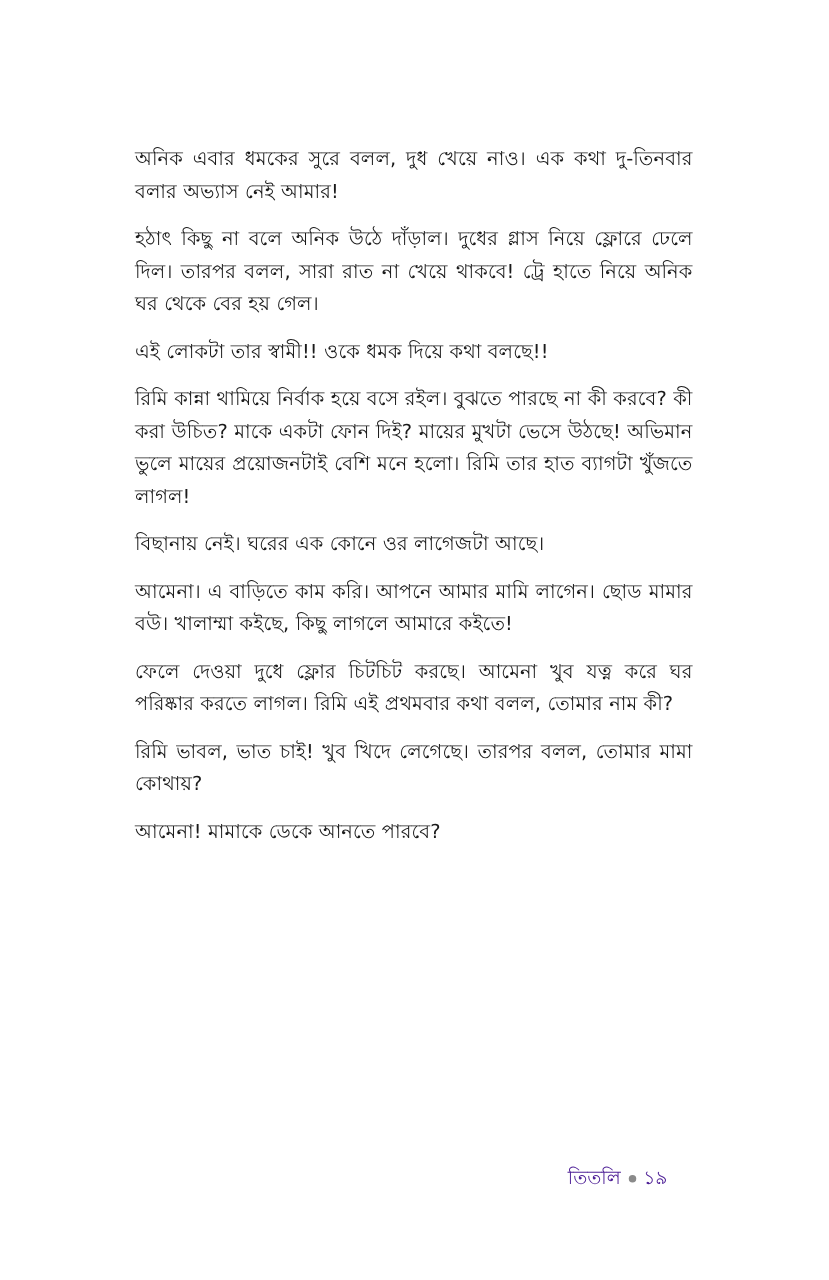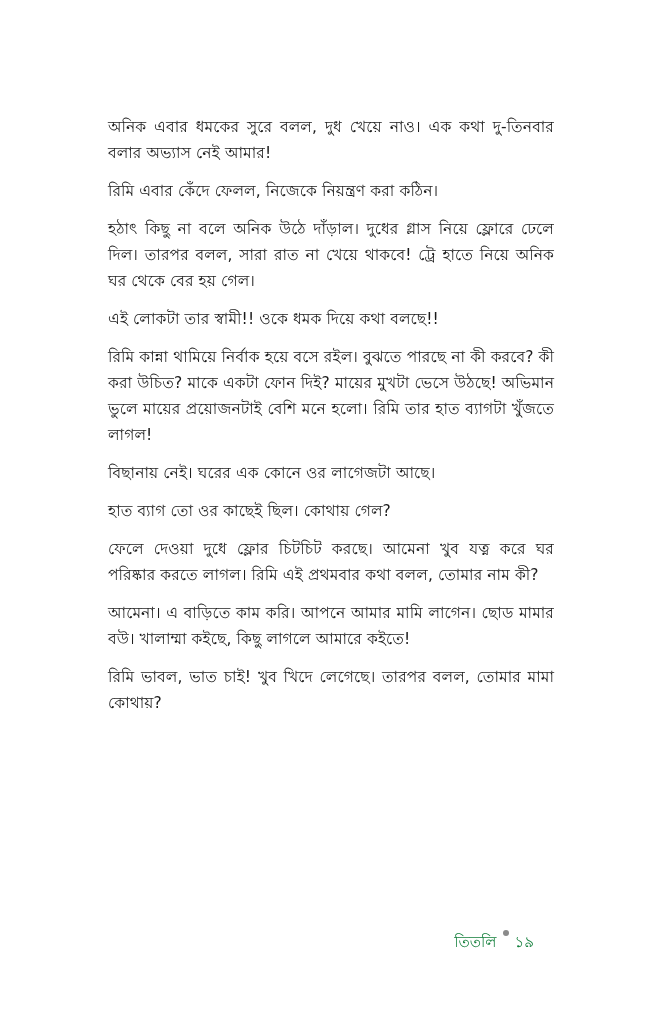--- a/index.html
+++ b/index.html
@@ -34,48 +34,47 @@
       line-height: 26px;
       text-align: justify;
       text-align-last: left;
       letter-spacing: 0.1px;
     }
     .footer {
       position: absolute;
       right: 108px;
       top: 930px;
       font-size: 15px;
-      color: #15803d;
+      color: #4c1d95;
       display: flex;
-      align-items: flex-start;
+      align-items: center;
       gap: 6px;
     }
     .footer .dot {
       display: inline-block;
       width: 6px;
       height: 6px;
       border-radius: 50%;
       background: #8a8a8a;
     }
   </style>
 </head>
 <body>
 
 <div class="page">
   <div class="text-block">
     <p class="para">অনিক এবার ধমকের সুরে বলল, দুধ খেয়ে নাও। এক কথা দু-তিনবার বলার অভ্যাস নেই আমার!</p>
-    <p class="para">রিমি এবার কেঁদে ফেলল, নিজেকে নিয়ন্ত্রণ করা কঠিন।</p>
     <p class="para">হঠাৎ কিছু না বলে অনিক উঠে দাঁড়াল। দুধের গ্লাস নিয়ে ফ্লোরে ঢেলে দিল। তারপর বলল, সারা রাত না খেয়ে থাকবে! ট্রে হাতে নিয়ে অনিক ঘর থেকে বের হয় গেল।</p>
     <p class="para">এই লোকটা তার স্বামী!! ওকে ধমক দিয়ে কথা বলছে!!</p>
     <p class="para">রিমি কান্না থামিয়ে নির্বাক হয়ে বসে রইল। বুঝতে পারছে না কী করবে? কী করা উচিত? মাকে একটা ফোন দিই? মায়ের মুখটা ভেসে উঠছে! অভিমান ভুলে মায়ের প্রয়োজনটাই বেশি মনে হলো। রিমি তার হাত ব্যাগটা খুঁজতে লাগল!</p>
     <p class="para">বিছানায় নেই। ঘরের এক কোনে ওর লাগেজটা আছে।</p>
-    <p class="para">হাত ব্যাগ তো ওর কাছেই ছিল। কোথায় গেল?</p>
+    <p class="para">আমেনা। এ বাড়িতে কাম করি। আপনে আমার মামি লাগেন। ছোড মামার বউ। খালাম্মা কইছে, কিছু লাগলে আমারে কইতে!</p>
     <p class="para">ফেলে দেওয়া দুধে ফ্লোর চিটচিট করছে। আমেনা খুব যত্ন করে ঘর পরিষ্কার করতে লাগল। রিমি এই প্রথমবার কথা বলল, তোমার নাম কী?</p>
-    <p class="para">আমেনা। এ বাড়িতে কাম করি। আপনে আমার মামি লাগেন। ছোড মামার বউ। খালাম্মা কইছে, কিছু লাগলে আমারে কইতে!</p>
     <p class="para">রিমি ভাবল, ভাত চাই! খুব খিদে লেগেছে। তারপর বলল, তোমার মামা কোথায়?</p>
+    <p class="para">আমেনা! মামাকে ডেকে আনতে পারবে?</p>
   </div>
 
   <div class="footer">
     <span>তিতলি</span>
     <span class="dot"></span>
     <span>১৯</span>
   </div>
 </div>
 
 </body></html>

